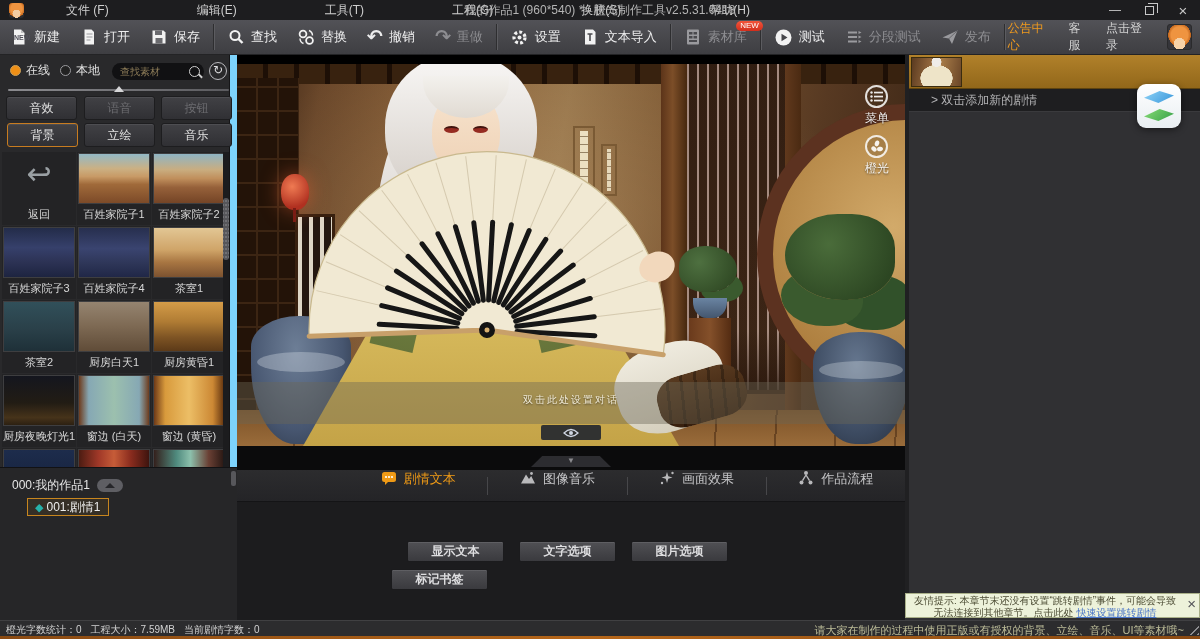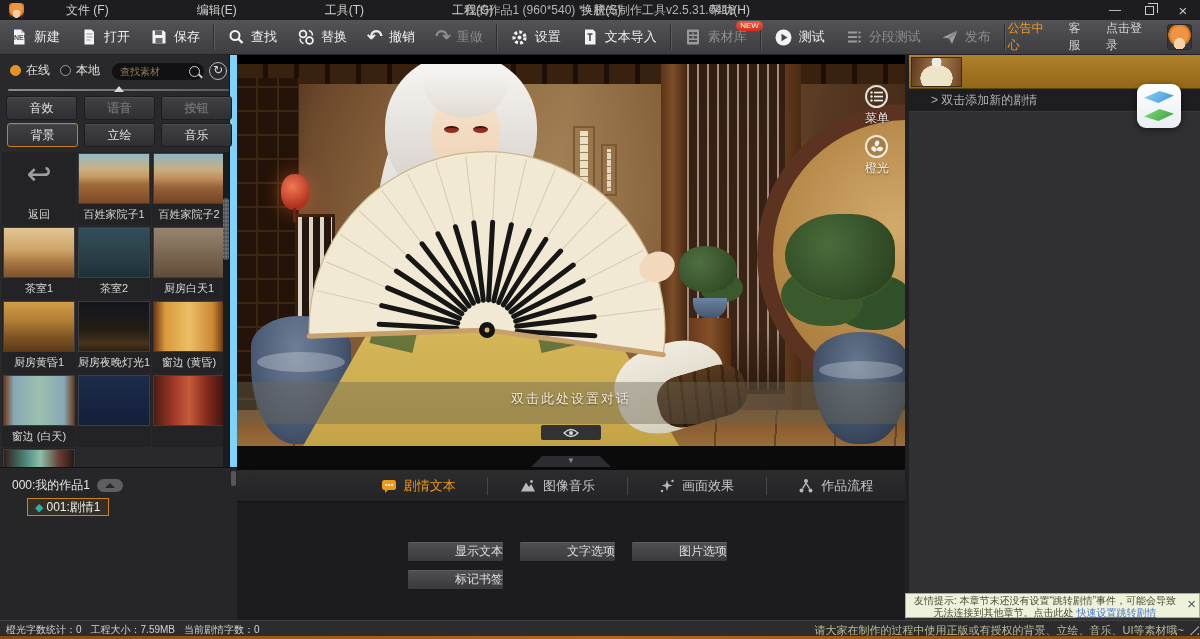--- a/index.html
+++ b/index.html
@@ -47,21 +47,21 @@
   .search-pill { position:absolute; left:112px; top:3px; width:92px; height:17px; border-radius:9px; background:#111113; display:flex; align-items:center; padding:0 4px 0 8px; }
   .search-input { flex:1; min-width:0; background:transparent; border:none; outline:none; color:#cbb98e; font-size:10px; }
   .search-input::placeholder { color:#8d7c58; }
   .mag { width:11px; height:11px; border:1.5px solid #cfcfcf; border-radius:50%; position:relative; flex:none; }
   .mag:after { content:""; position:absolute; left:8px; top:8px; width:5px; height:1.5px; background:#cfcfcf; transform:rotate(45deg); }
   .refresh-btn { position:absolute; left:209px; top:2px; width:18px; height:18px; border-radius:50%; border:1.5px solid #b9b9bd; color:#dedee0; font-size:12px; line-height:15px; text-align:center; }
   .slider-row { position:absolute; left:8px; top:31px; width:221px; height:8px; }
   .slider-track { position:absolute; left:0; top:3px; width:100%; height:2px; background:linear-gradient(90deg,#8b8b8f,#5b5b5f); border-radius:1px; }
   .slider-thumb { position:absolute; left:50%; top:0; margin-left:-5px; width:0; height:0; border-left:5px solid transparent; border-right:5px solid transparent; border-bottom:6px solid #d6d6d8; }
   .cat-btn { position:absolute; width:71px; height:24px; background:linear-gradient(#414145,#303034); border:1px solid #1d1d1f; border-radius:3px; box-shadow:inset 0 1px 0 rgba(255,255,255,.07); color:#e2e2e2; font-size:12px; text-align:center; line-height:22px; }
-  .cat-btn.disabled { color:#6b6b6f;font-weight:bold; }
+  .cat-btn.disabled { color:#6b6b6f; }
   .cat-btn.active { border-color:#c87c20; }
 
   .thumb-grid { position:absolute; left:2px; top:97px; width:228px; height:315px; overflow:hidden;
     display:grid; grid-template-columns:repeat(3,74px); grid-auto-rows:73px; gap:1px; }
   .thumb-cell { position:relative; background:#232325; }
   .thumb-img { height:51px; margin:1px; border:1px solid #3e3e40; }
   .thumb-label { height:19px; line-height:19px; text-align:center; font-size:11px; color:#d8d8d8; white-space:nowrap; overflow:hidden; }
   .back-glyph { position:absolute; left:0; top:4px; width:100%; text-align:center; font-size:30px; color:#9aa0a4; }
   .grid-scrollbar { position:absolute; right:0; top:97px; width:6px; height:315px; background:#1c1c1e; }
   .grid-scrollbar .sthumb { position:absolute; left:0; top:46px; width:6px; height:62px; background:#56565a; border-radius:3px;
@@ -131,38 +131,38 @@
     background:linear-gradient(180deg,#cfb254 0%,#dcc062 38%,#c4a347 100%); }
   .vest-l { left:150px; top:126px; width:44px; height:160px; transform:rotate(13deg); background:linear-gradient(#82954f,#66743a); }
   .vest-r { left:286px; top:126px; width:44px; height:160px; transform:rotate(-13deg); background:linear-gradient(#82954f,#66743a); }
   .sleeve-white { left:378px; top:280px; width:112px; height:86px; border-radius:42%; transform:rotate(-18deg); background:linear-gradient(#efebdf,#d5cfbd); }
   .wrist-guard { left:420px; top:306px; width:90px; height:52px; border-radius:28%/42%; transform:rotate(-16deg);
     background:repeating-linear-gradient(100deg, rgba(0,0,0,.28) 0 3px, transparent 3px 14px), linear-gradient(#583a20,#371f0d); }
   .fan-svg { left:0; top:0; width:668px; height:382px; pointer-events:none; }
   .hand-r { left:402px; top:188px; width:36px; height:30px; border-radius:50%; transform:rotate(-20deg); background:#f2d8bc; }
 
   .dlg-band { left:0; top:318px; width:668px; height:42px; background:rgba(108,103,85,.42); padding-top:7px; text-align:center; }
-  .dlg-text { position:static; color:#f2ecd8; font-size:13px; letter-spacing:2px; text-shadow:0 1px 2px rgba(0,0,0,.55); }
+  .dlg-text { position:static; color:#f2ecd8; font-size:10px; letter-spacing:2px; text-shadow:0 1px 2px rgba(0,0,0,.55); }
   .eye-btn { left:304px; top:361px; width:60px; height:15px; border-radius:2px; background:rgba(28,34,46,.88); display:flex; align-items:center; justify-content:center; }
   .ov-circle { width:23px; height:23px; border-radius:50%; border:2px solid rgba(255,255,255,.85); background:rgba(60,45,30,.18); display:flex; align-items:center; justify-content:center; }
   .ov-menu { left:628px; top:21px; } .ov-logo { left:628px; top:71px; }
   .ov-label { width:48px; text-align:center; color:rgba(255,255,255,.92); font-size:12px; text-shadow:0 1px 2px rgba(0,0,0,.6); }
   .ov-menu-label { left:616px; top:46px; } .ov-logo-label { left:616px; top:96px; }
 
   .canvas-bottom-bar { position:absolute; left:0; top:391px; width:668px; height:24px; background:#0b0b0c; }
   .pull-handle { position:absolute; left:294px; top:10px; width:80px; height:11px; background:#2c2c30; clip-path:polygon(0 100%,14% 0,86% 0,100% 100%); text-align:center; color:#8b8b8f; font-size:8px; line-height:10px; }
 
   
   .bottom-panel { position:absolute; left:237px; top:470px; width:668px; height:150px; background:#1c1c1e; }
   .tabbar { position:absolute; left:0; top:0; width:668px; height:32px; background:linear-gradient(#2c2c2e,#242427); border-bottom:1px solid #141416; display:flex; align-items:center; padding-left:112px; }
-  .tab { width:148px; height:32px; display:flex; align-items:center; justify-content:center; gap:7px; font-size:13px; color:#c6c6c8; }
+  .tab { width:148px; height:32px; display:flex; align-items:flex-start; justify-content:center; gap:7px; font-size:13px; color:#c6c6c8; }
   .tab.active { color:#ef9a16; }
   .tab-sep { width:1px; height:18px; background:#47474a; }
-  .bp-btn { position:absolute; width:97px; height:21px; border-radius:2px; border:1px solid #1b1b1d; background:linear-gradient(#505054,#3a3a3e); box-shadow:inset 0 1px 0 rgba(255,255,255,.09); color:#dedee0; font-size:12px; text-align:right; line-height:19px; }
-  .bp-show-text { left:170px; top:71px; } .bp-text-opt { left:282px; top:71px; } .bp-img-opt { left:394px; top:71px; } .bp-bookmark { left:170px; top:99px; }
+  .bp-btn { position:absolute; width:97px; height:21px; border-radius:2px; border:1px solid #1b1b1d; background:linear-gradient(#505054,#3a3a3e); box-shadow:inset 0 1px 0 rgba(255,255,255,.09); color:#dedee0; font-size:12px; text-align:center; line-height:19px;font-weight:bold; }
+  .bp-show-text { left:170px; top:71px; } .bp-text-opt { left:282px; top:71px; } .bp-img-opt { left:394px; top:71px; } .bp-bookmark { left:154px; top:99px; }
 
   
   .right-panel { position:absolute; left:905px; top:55px; width:295px; height:565px; background:#303033; }
   .rp-header { position:absolute; left:0; top:0; width:295px; height:34px; background:linear-gradient(#b1812a,#92671a); border-bottom:1px solid #5e430f; }
   .rp-thumb { position:absolute; left:6px; top:2px; width:51px; height:30px; border:1px solid #3a2c10; }
   .rp-addrow { position:absolute; left:0; top:34px; width:295px; height:23px; background:#1e1e20; border-bottom:1px solid #3a3a3d; color:#b2b2b4; font-size:12px; line-height:23px; padding-left:26px; }
   .rp-scroll-strip { position:absolute; left:0; top:0; width:4px; height:538px; background:#202022; }
   .s-float { position:absolute; left:232px; top:29px; width:44px; height:44px; border-radius:9px; background:linear-gradient(#ffffff,#e9eef2); box-shadow:0 2px 7px rgba(0,0,0,.45); }
   .s-top { position:absolute; left:7px; top:7px; width:30px; height:16px; clip-path:polygon(0 42%,52% 0,100% 28%,48% 75%); background:linear-gradient(135deg,#8ed2f6,#2f90d8); }
   .s-bot { position:absolute; left:7px; top:21px; width:30px; height:16px; clip-path:polygon(0 72%,52% 25%,100% 55%,48% 100%); background:linear-gradient(135deg,#8fe07c,#35a046); }
@@ -343,46 +343,54 @@
       </div>
       <div class="thumb-cell">
           <div class="thumb-img" style="background: linear-gradient(rgb(147, 185, 198) 0%, rgb(203, 176, 131) 30%, rgb(200, 154, 102) 46%, rgb(160, 106, 58) 62%, rgb(124, 74, 40) 100%);"></div>
           <div class="thumb-label">百姓家院子1</div>
         </div>
       <div class="thumb-cell">
           <div class="thumb-img" style="background: linear-gradient(rgb(143, 181, 196) 0%, rgb(201, 173, 128) 32%, rgb(192, 143, 92) 50%, rgb(150, 97, 58) 68%, rgb(116, 68, 38) 100%);"></div>
           <div class="thumb-label">百姓家院子2</div>
         </div>
       <div class="thumb-cell">
+          <div class="thumb-img" style="background: linear-gradient(rgb(35, 44, 73) 0%, rgb(54, 64, 107) 40%, rgb(44, 50, 84) 70%, rgb(29, 36, 64) 100%);"></div>
+          <div class="thumb-label">百姓家院子3</div>
+        </div>
+      <div class="thumb-cell">
+          <div class="thumb-img" style="background: linear-gradient(rgb(39, 47, 78) 0%, rgb(58, 68, 112) 42%, rgb(46, 54, 88) 72%, rgb(32, 39, 71) 100%);"></div>
+          <div class="thumb-label">百姓家院子4</div>
+        </div>
+      <div class="thumb-cell">
           <div class="thumb-img" style="background: linear-gradient(rgb(226, 198, 148) 0%, rgb(207, 164, 104) 45%, rgb(168, 118, 66) 70%, rgb(124, 82, 48) 100%);"></div>
           <div class="thumb-label">茶室1</div>
         </div>
       <div class="thumb-cell">
           <div class="thumb-img" style="background: linear-gradient(rgb(49, 80, 90) 0%, rgb(42, 64, 73) 55%, rgb(30, 48, 56) 100%);"></div>
           <div class="thumb-label">茶室2</div>
         </div>
       <div class="thumb-cell">
           <div class="thumb-img" style="background: linear-gradient(rgb(149, 132, 112) 0%, rgb(126, 106, 84) 48%, rgb(96, 76, 56) 100%);"></div>
           <div class="thumb-label">厨房白天1</div>
         </div>
       <div class="thumb-cell">
           <div class="thumb-img" style="background: linear-gradient(rgb(212, 156, 72) 0%, rgb(176, 124, 52) 40%, rgb(126, 84, 36) 72%, rgb(92, 58, 24) 100%);"></div>
           <div class="thumb-label">厨房黄昏1</div>
         </div>
       <div class="thumb-cell">
           <div class="thumb-img" style="background: linear-gradient(rgb(20, 22, 30) 0%, rgb(34, 28, 20) 55%, rgb(70, 51, 26) 85%, rgb(44, 32, 18) 100%);"></div>
           <div class="thumb-label">厨房夜晚灯光1</div>
         </div>
       <div class="thumb-cell">
+          <div class="thumb-img" style="background: linear-gradient(90deg, rgb(110, 60, 30) 0%, rgb(134, 168, 180) 14%, rgb(156, 192, 174) 50%, rgb(134, 168, 180) 86%, rgb(110, 60, 30) 100%);"></div>
+          <div class="thumb-label">窗边 (白天)</div>
+        </div>
+      <div class="thumb-cell">
           <div class="thumb-img" style="background: linear-gradient(90deg, rgb(110, 58, 24) 0%, rgb(216, 154, 60) 16%, rgb(236, 190, 102) 50%, rgb(204, 136, 52) 84%, rgb(98, 51, 15) 100%);"></div>
           <div class="thumb-label">窗边 (黄昏)</div>
-        </div>
-      <div class="thumb-cell">
-          <div class="thumb-img" style="background: linear-gradient(90deg, rgb(110, 60, 30) 0%, rgb(134, 168, 180) 14%, rgb(156, 192, 174) 50%, rgb(134, 168, 180) 86%, rgb(110, 60, 30) 100%);"></div>
-          <div class="thumb-label">窗边 (白天)</div>
         </div>
       <div class="thumb-cell">
           <div class="thumb-img" style="background: linear-gradient(rgb(29, 44, 76) 0%, rgb(20, 31, 56) 100%);"></div>
         </div>
       <div class="thumb-cell">
           <div class="thumb-img" style="background: linear-gradient(90deg, rgb(76, 28, 18) 0%, rgb(160, 56, 40) 28%, rgb(198, 92, 56) 50%, rgb(138, 44, 30) 74%, rgb(62, 20, 14) 100%);"></div>
         </div>
       <div class="thumb-cell">
           <div class="thumb-img" style="background: linear-gradient(90deg, rgb(52, 32, 28) 0%, rgb(79, 138, 126) 32%, rgb(140, 192, 172) 52%, rgb(106, 64, 52) 78%, rgb(40, 24, 20) 100%);"></div>
         </div>

